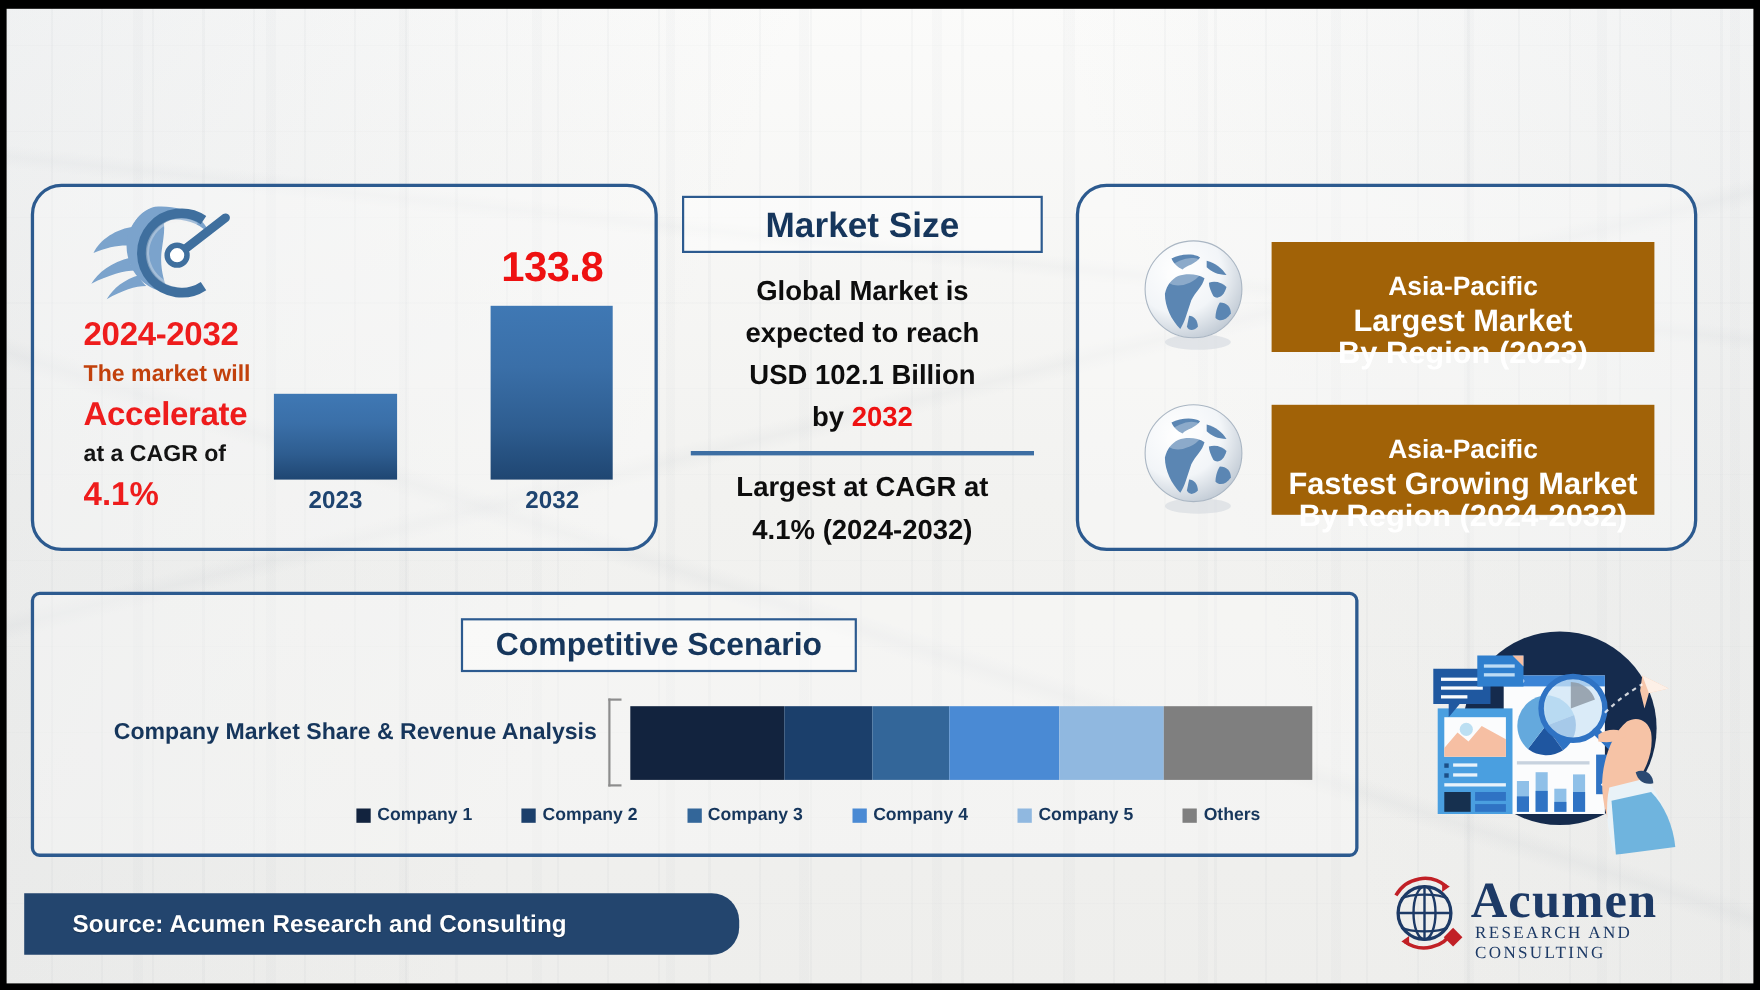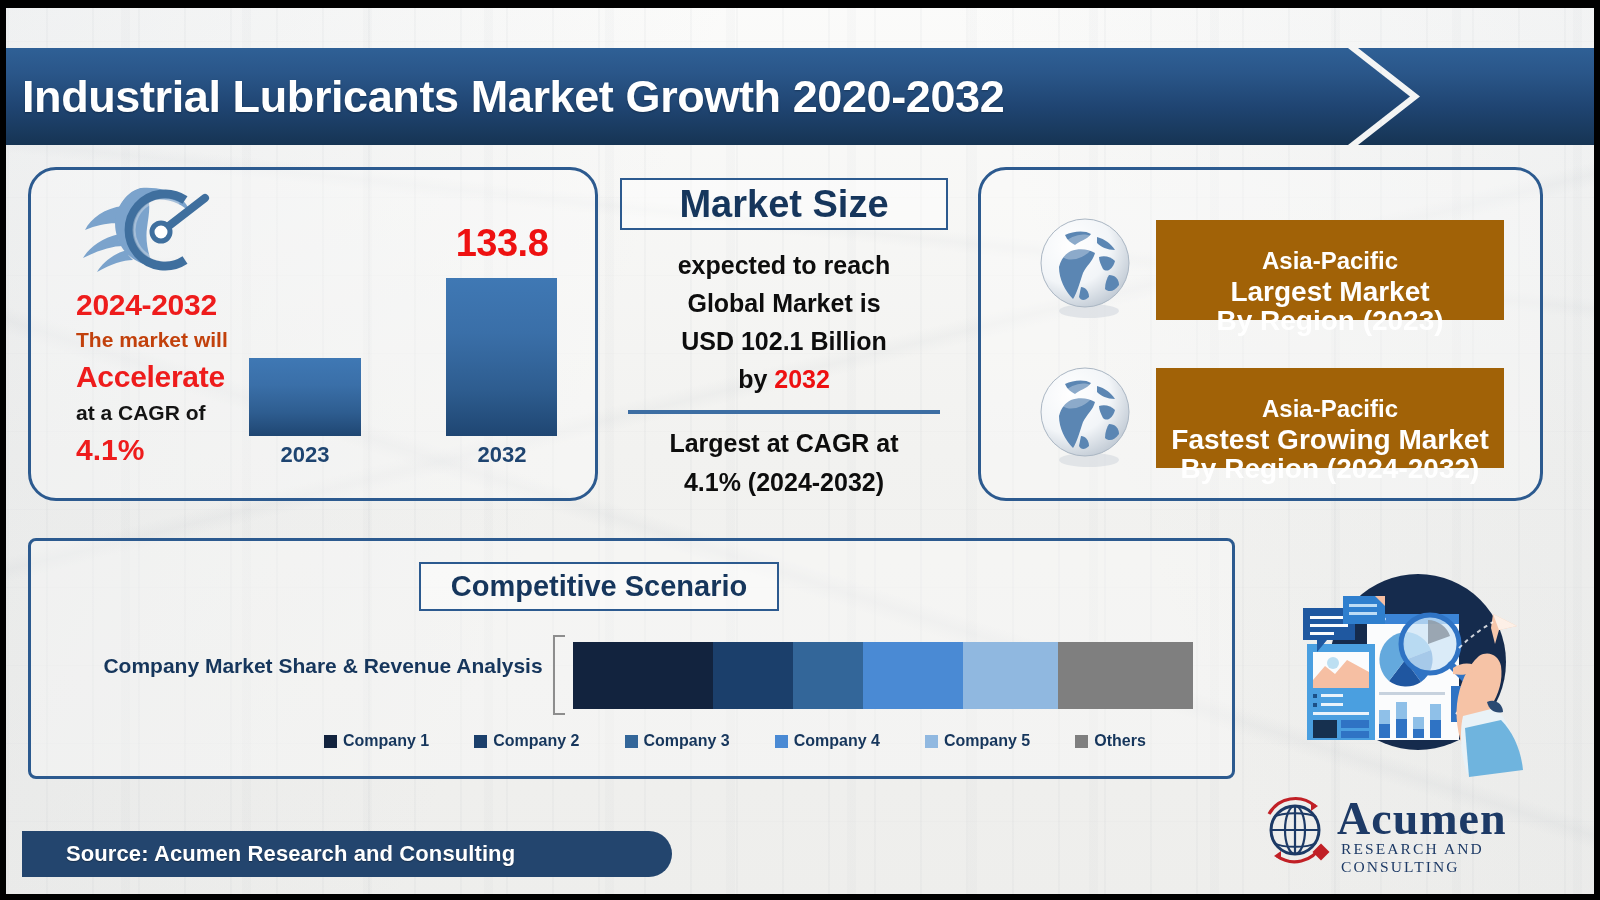--- a/index.html
+++ b/index.html
@@ -123,21 +123,21 @@
   }
 
   
   #market-size { position: absolute; left: 620px; top: 178px; width: 330px; }
   .ms-title-box {
     width: 328px; height: 52px;
     border: 2px solid #2c5a8f;
     background: rgba(255,255,255,0.42);
     display: flex; align-items: center; justify-content: center;
   }
-  .ms-title { color: #16365c; font-size: 38px; font-weight: bold; }
+  .ms-title { color: #16365c; font-size: 32px; font-weight: bold; }
   .ms-body { margin-top: 16px; text-align: center; width: 328px; }
   .ms-body .l { font-size: 25px; font-weight: bold; color: #0d0d0d; line-height: 38px; }
   .ms-red { color: #ee1111; }
   .ms-rule {
     width: 312px; height: 4px; background: #3d6ea3;
     margin: 12px auto 10px 8px;
   }
   .ms-foot { text-align: center; width: 328px; }
   .ms-foot .l { font-size: 25px; font-weight: bold; color: #0d0d0d; line-height: 39px; }
 
@@ -189,22 +189,22 @@
   }
   .legend-item { display: flex; align-items: center; gap: 6px; padding-left: 45px; }
   .legend-swatch { width: 13px; height: 13px; display: inline-block; }
   .legend-label { font-size: 16px; font-weight: bold; color: #16365c; white-space: nowrap; }
 
   
   #illustration { position: absolute; left: 1255px; top: 562px; width: 290px; height: 215px; }
 
   
   .source-banner {
-    position: absolute; left: 22px; top: 831px;
-    width: 650px; height: 46px;
+    position: absolute; left: 22px; top: 812px;
+    width: 650px; height: 56px;
     background: #23456e;
     border-radius: 0 25px 25px 0;
     display: flex; align-items: center;
   }
   .source-text {
     color: #ffffff; font-size: 22px; font-weight: bold;
     margin-left: 44px; letter-spacing: 0.1px;
     text-shadow: 0 1px 1px rgba(0,0,0,0.3);
   }
 
@@ -226,25 +226,20 @@
   .frame-left { position: absolute; left: 0; top: 0; width: 6px; height: 900px; background: #000; }
   .frame-right { position: absolute; right: 0; top: 0; width: 6px; height: 900px; background: #000; }
 </style>
 </head>
 <body>
 
 <div id="root">
   <div class="texture"></div>
   <div class="texture2"></div>
 
-  <div class="header">
-    <div class="header-band"></div>
-    <div class="header-tip"></div>
-    <div class="header-title">Industrial Lubricants Market Growth 2020-2032</div>
-  </div>
 
   <div class="card" id="card-growth">
     <div class="gauge">
       <svg viewBox="0 0 150 90" width="150" height="90">
         <g fill="#7ba3cc">
           <path d="M62 4 C92 2 108 16 112 30 C104 20 90 14 74 16 C58 18 44 28 40 42 C36 28 44 8 62 4 Z"></path>
           <path d="M44 22 C26 24 12 34 6 46 C20 40 34 38 44 40 C40 34 40 28 44 22 Z"></path>
           <path d="M40 50 C22 54 10 64 4 74 C20 66 34 62 44 62 C40 58 38 54 40 50 Z"></path>
           <path d="M48 66 C34 70 24 78 18 88 C32 80 44 76 54 76 C50 72 48 70 48 66 Z"></path>
           <path d="M62 4 C40 12 32 34 38 52 C42 68 56 80 74 82 C70 72 66 58 68 44 C70 28 74 14 62 4 Z"></path>
@@ -266,22 +261,22 @@
     <div class="bar-2032"></div>
     <div class="bar-label-a">2023</div>
     <div class="bar-label-b">2032</div>
   </div>
 
   <div id="market-size">
     <div class="ms-title-box">
       <span class="ms-title">Market Size</span>
     </div>
     <div class="ms-body">
+      <div class="l">Global Market is</div>
       <div class="l">expected to reach</div>
-      <div class="l">Global Market is</div>
       <div class="l ms-red">USD 102.1 Billion</div>
       <div class="l"><span>by </span><span class="ms-red">2032</span></div>
     </div>
     <div class="ms-rule"></div>
     <div class="ms-foot">
       <div class="l">Largest at CAGR at</div>
       <div class="l ms-red">4.1% (2024-2032)</div>
     </div>
   </div>
 

